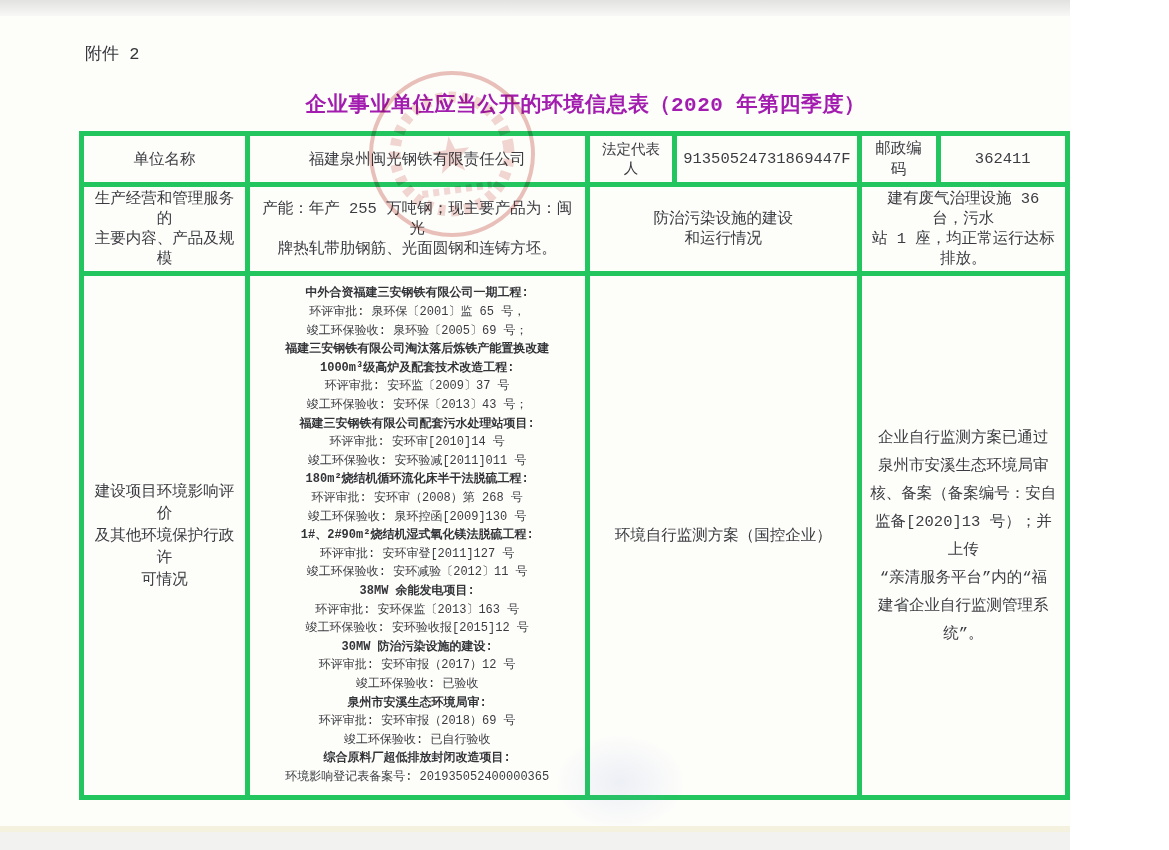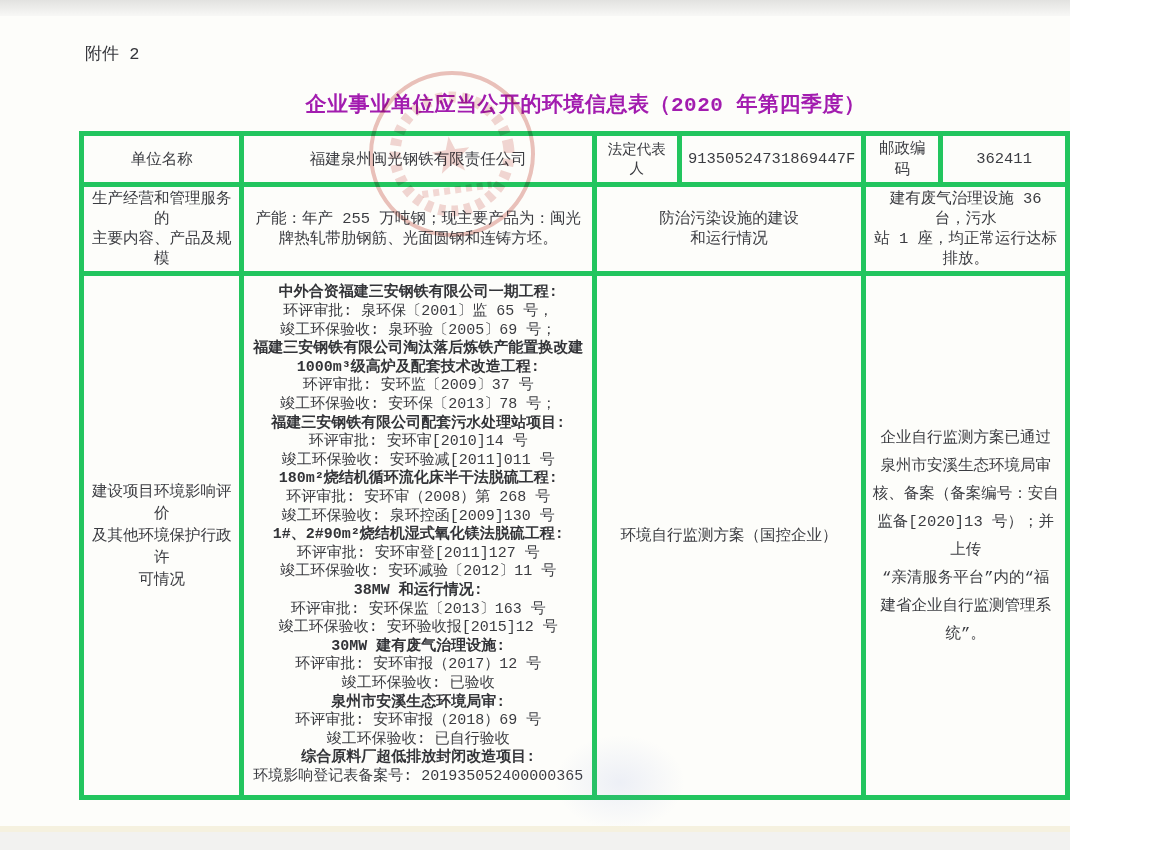--- a/index.html
+++ b/index.html
@@ -22,21 +22,21 @@
     font-size:21px;font-weight:bold;letter-spacing:.5px;color:#a21caf;}
   table.env{position:absolute;left:79px;top:131px;border-collapse:collapse;table-layout:fixed;}
   table.env td{border:5px solid #22c55e;font-size:15.5px;text-align:center;
     vertical-align:middle;padding:2px 6px;overflow:hidden;}
   tr.r1{height:28px;} tr.r2{height:27px;} tr.r3{height:46px;} tr.r4{height:524px;}
   .preline{white-space:pre-line;line-height:20px;}
   .left{text-align:left;}
   .smalltext{font-size:12.5px;letter-spacing:0;}
   .code{font-size:15px;margin-top:48px;}
   .projects-cell{text-align:left;vertical-align:top;padding:7px 4px 2px 10px;}
-  .project-line{font-size:15px;line-height:18.6px;white-space:nowrap;}
+  .project-line{font-size:12px;line-height:18.6px;white-space:nowrap;}
   .project-line.bold{font-weight:bold;color:#333438;}
   .eia-label{white-space:pre-line;text-align:left;padding-left:10px;line-height:22px;}
   .monitoring-cell{text-align:left;padding:4px 8px;font-size:15.2px;line-height:28px;}
   .seal{position:absolute;mix-blend-mode:multiply;pointer-events:none;}
   .seal-top{left:362px;top:64px;width:180px;height:180px;opacity:.62;transform:rotate(-8deg);}
   .seal-right{left:1085px;top:579px;width:172px;height:172px;opacity:.7;transform:rotate(12deg);}
 </style>
 </head>
 <body>
 
@@ -87,47 +87,47 @@
             <div class="project-line">环评审批: 泉环保〔2001〕监 65 号，</div>
 
             <div class="project-line">竣工环保验收: 泉环验〔2005〕69 号；</div>
 
             <div class="project-line bold">福建三安钢铁有限公司淘汰落后炼铁产能置换改建</div>
 
             <div class="project-line bold">1000m³级高炉及配套技术改造工程:</div>
 
             <div class="project-line">环评审批: 安环监〔2009〕37 号</div>
 
-            <div class="project-line">竣工环保验收: 安环保〔2013〕78 号；</div>
+            <div class="project-line">竣工环保验收: 安环保〔2013〕43 号；</div>
 
             <div class="project-line bold">福建三安钢铁有限公司配套污水处理站项目:</div>
 
             <div class="project-line">环评审批: 安环审[2010]14 号</div>
 
             <div class="project-line">竣工环保验收: 安环验减[2011]011 号</div>
 
             <div class="project-line bold">180m²烧结机循环流化床半干法脱硫工程:</div>
 
             <div class="project-line">环评审批: 安环审（2008）第 268 号</div>
 
             <div class="project-line">竣工环保验收: 泉环控函[2009]130 号</div>
 
             <div class="project-line bold">1#、2#90m²烧结机湿式氧化镁法脱硫工程:</div>
 
             <div class="project-line">环评审批: 安环审登[2011]127 号</div>
 
             <div class="project-line">竣工环保验收: 安环减验〔2012〕11 号</div>
 
-            <div class="project-line bold">38MW 和运行情况:</div>
+            <div class="project-line bold">38MW 余能发电项目:</div>
 
             <div class="project-line">环评审批: 安环保监〔2013〕163 号</div>
 
             <div class="project-line">竣工环保验收: 安环验收报[2015]12 号</div>
 
-            <div class="project-line bold">30MW 建有废气治理设施:</div>
+            <div class="project-line bold">30MW 防治污染设施的建设:</div>
 
             <div class="project-line">环评审批: 安环审报（2017）12 号</div>
 
             <div class="project-line">竣工环保验收: 已验收</div>
 
             <div class="project-line bold">泉州市安溪生态环境局审:</div>
 
             <div class="project-line">环评审批: 安环审报（2018）69 号</div>
 
             <div class="project-line">竣工环保验收: 已自行验收</div>

